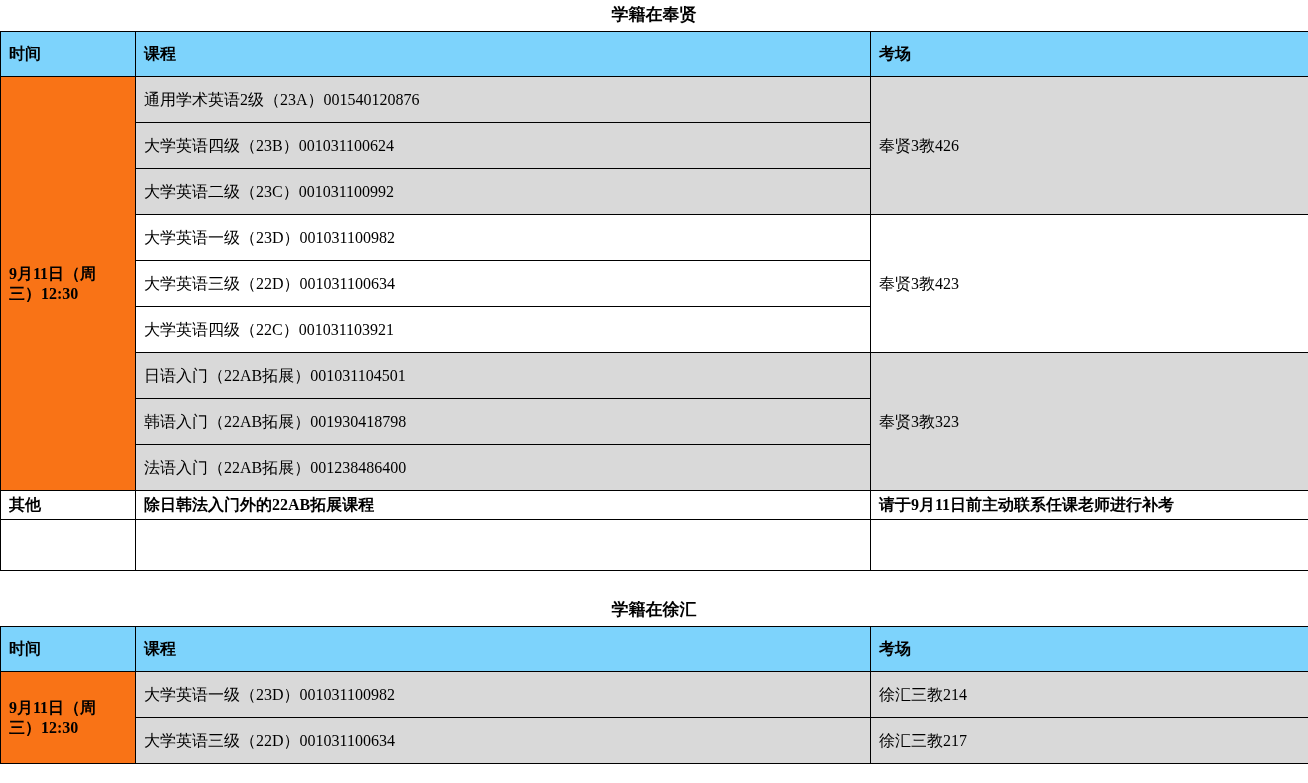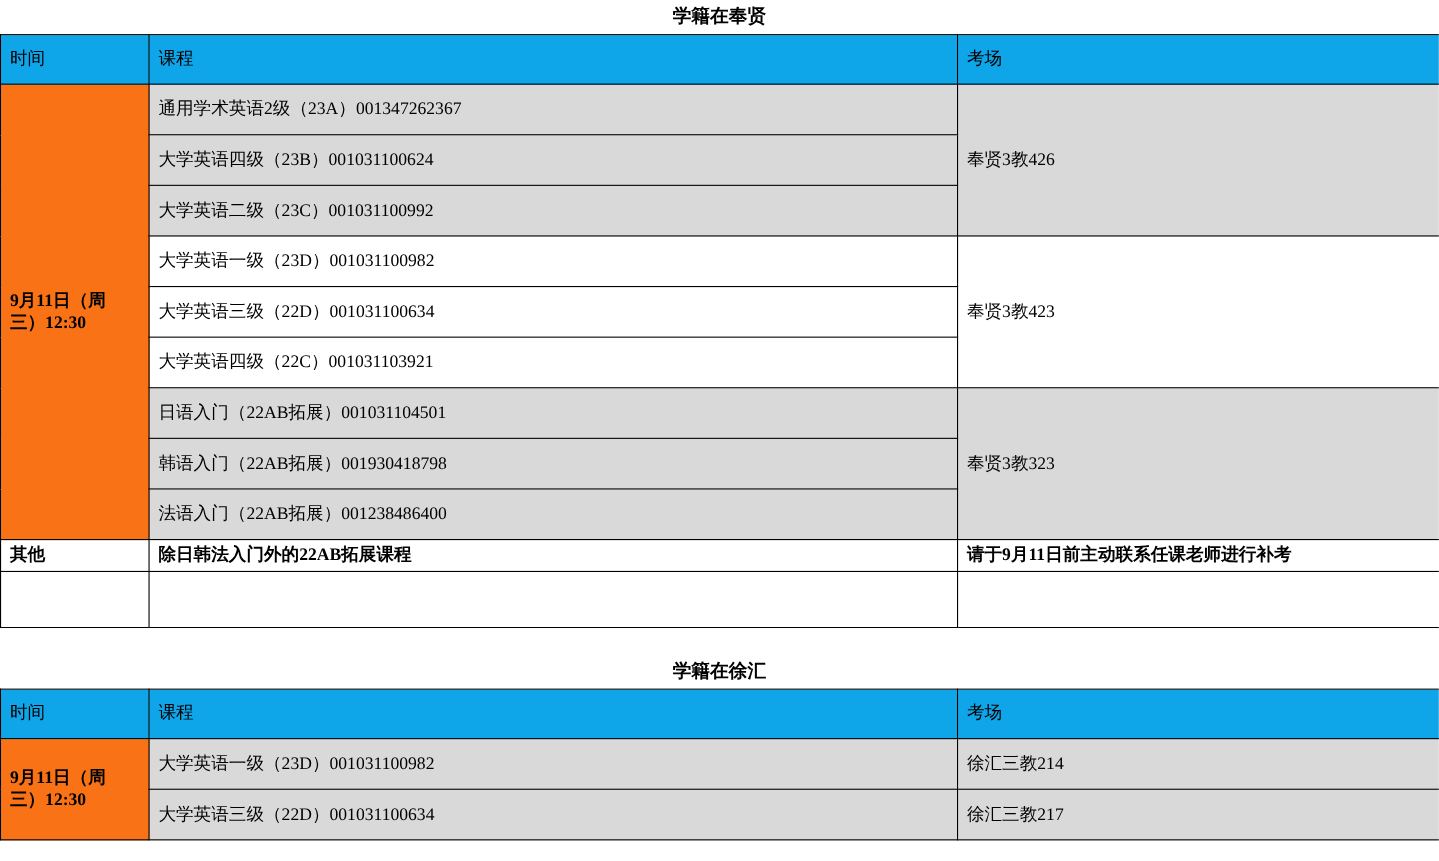--- a/index.html
+++ b/index.html
@@ -40,22 +40,22 @@
     padding: 4px 8px;
     vertical-align: middle;
     font-family: "Liberation Serif", "DejaVu Serif", serif;
     word-break: break-all;
   }
   td.c-time   { width: 118px; }
   td.c-course { width: 718px; }
   td.c-room   { width: 470px; }
 
   td.head {
-    font-weight: normal;
-    background: #0ea5e9;
+    font-weight: bold;
+    background: #7dd3fc;
     height: 36px;
   }
   td.shade {
     background: #d9d9d9;
   }
   td.timecell {
     font-weight: bold;
     vertical-align: middle;
     background: #f97316;
   }
@@ -84,21 +84,21 @@
   <table class="grid">
     <tbody>
       <tr>
         <td class="c-time head">时间</td>
         <td class="c-course head">课程</td>
         <td class="c-room head">考场</td>
       </tr>
 
       <tr>
         <td class="c-time timecell" rowspan="9">9月11日（周三）12:30</td>
-        <td class="c-course rowcell shade">通用学术英语2级（23A）001347262367</td>
+        <td class="c-course rowcell shade">通用学术英语2级（23A）001540120876</td>
         <td class="c-room shade" rowspan="3">奉贤3教426</td>
       </tr>
       <tr>
         <td class="c-course rowcell shade">大学英语四级（23B）001031100624</td>
       </tr>
       <tr>
         <td class="c-course rowcell shade">大学英语二级（23C）001031100992</td>
       </tr>
 
       <tr>

